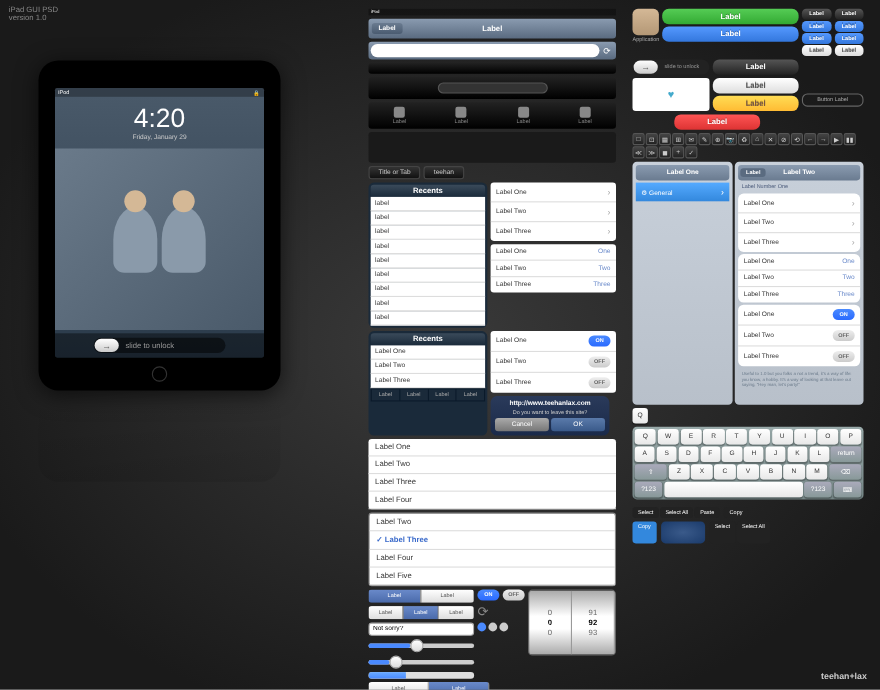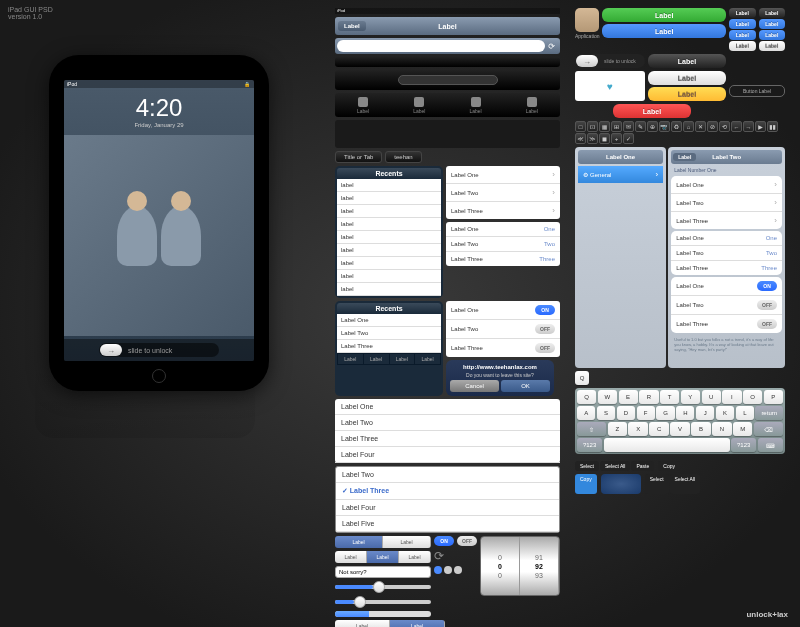--- a/index.html
+++ b/index.html
@@ -1,18 +1,18 @@
 <!DOCTYPE html>
 <html><head>
 <meta charset="utf-8">
 <style>
 *{margin:0;padding:0;box-sizing:border-box;font-family:Helvetica,Arial,sans-serif}
 body{background:radial-gradient(ellipse at center,#3a3a3a 0%,#1a1a1a 80%);width:800px;height:627px;overflow:hidden;font-size:7px;color:#fff;position:relative}
 .header{position:absolute;top:6px;left:8px;font-size:7px;color:#888}
-.ipad{position:absolute;left:49px;top:55px;width:220px;height:336px;background:#000;border-radius:30px;box-shadow:0 4px 20px rgba(0,0,0,.6)}
+.ipad{position:absolute;left:35px;top:55px;width:220px;height:300px;background:#000;border-radius:18px;box-shadow:0 4px 20px rgba(0,0,0,.6)}
 .ipad-screen{position:absolute;top:25px;left:15px;right:15px;bottom:30px;background:linear-gradient(#4a5a6a,#2a3a4a);border-radius:2px;overflow:hidden}
 .status-bar{height:8px;background:rgba(0,0,0,.3);font-size:5px;padding:1px 3px;display:flex;justify-content:space-between}
 .lock-time{text-align:center;margin-top:6px}
 .lock-time .time{font-size:24px;font-weight:200}
 .lock-time .date{font-size:6px;color:#ccc}
 .photo{position:absolute;top:55px;left:0;right:0;bottom:25px;background:linear-gradient(135deg,#6a7a8a 0%,#4a5a6a 100%);display:flex;align-items:center;justify-content:center}
 .person{width:40px;height:60px;background:#8a9aaa;border-radius:50% 50% 10px 10px;margin:0 2px;position:relative}
 .person::before{content:"";position:absolute;top:-15px;left:10px;width:20px;height:20px;background:#d4b896;border-radius:50%}
 .unlock-bar{position:absolute;bottom:0;left:0;right:0;height:22px;background:rgba(0,0,0,.4);display:flex;align-items:center;justify-content:center}
 .unlock-track{width:120px;height:14px;background:rgba(0,0,0,.5);border-radius:7px;display:flex;align-items:center;padding:1px}
@@ -545,13 +545,13 @@
       <span class="edit-item" style="background:#38d">Copy</span>
     </div>
     <div style="width:40px;height:20px;background:radial-gradient(#3a5a8a,#1a3a6a);border-radius:4px"></div>
     <div class="edit-menu">
       <span class="edit-item">Select</span>
       <span class="edit-item">Select All</span>
     </div>
   </div>
 </div>
 
-<div class="footer"><b>unlock+lax</b></div>
+<div class="footer"><b>teehan+lax</b></div>
 
 </body></html>

